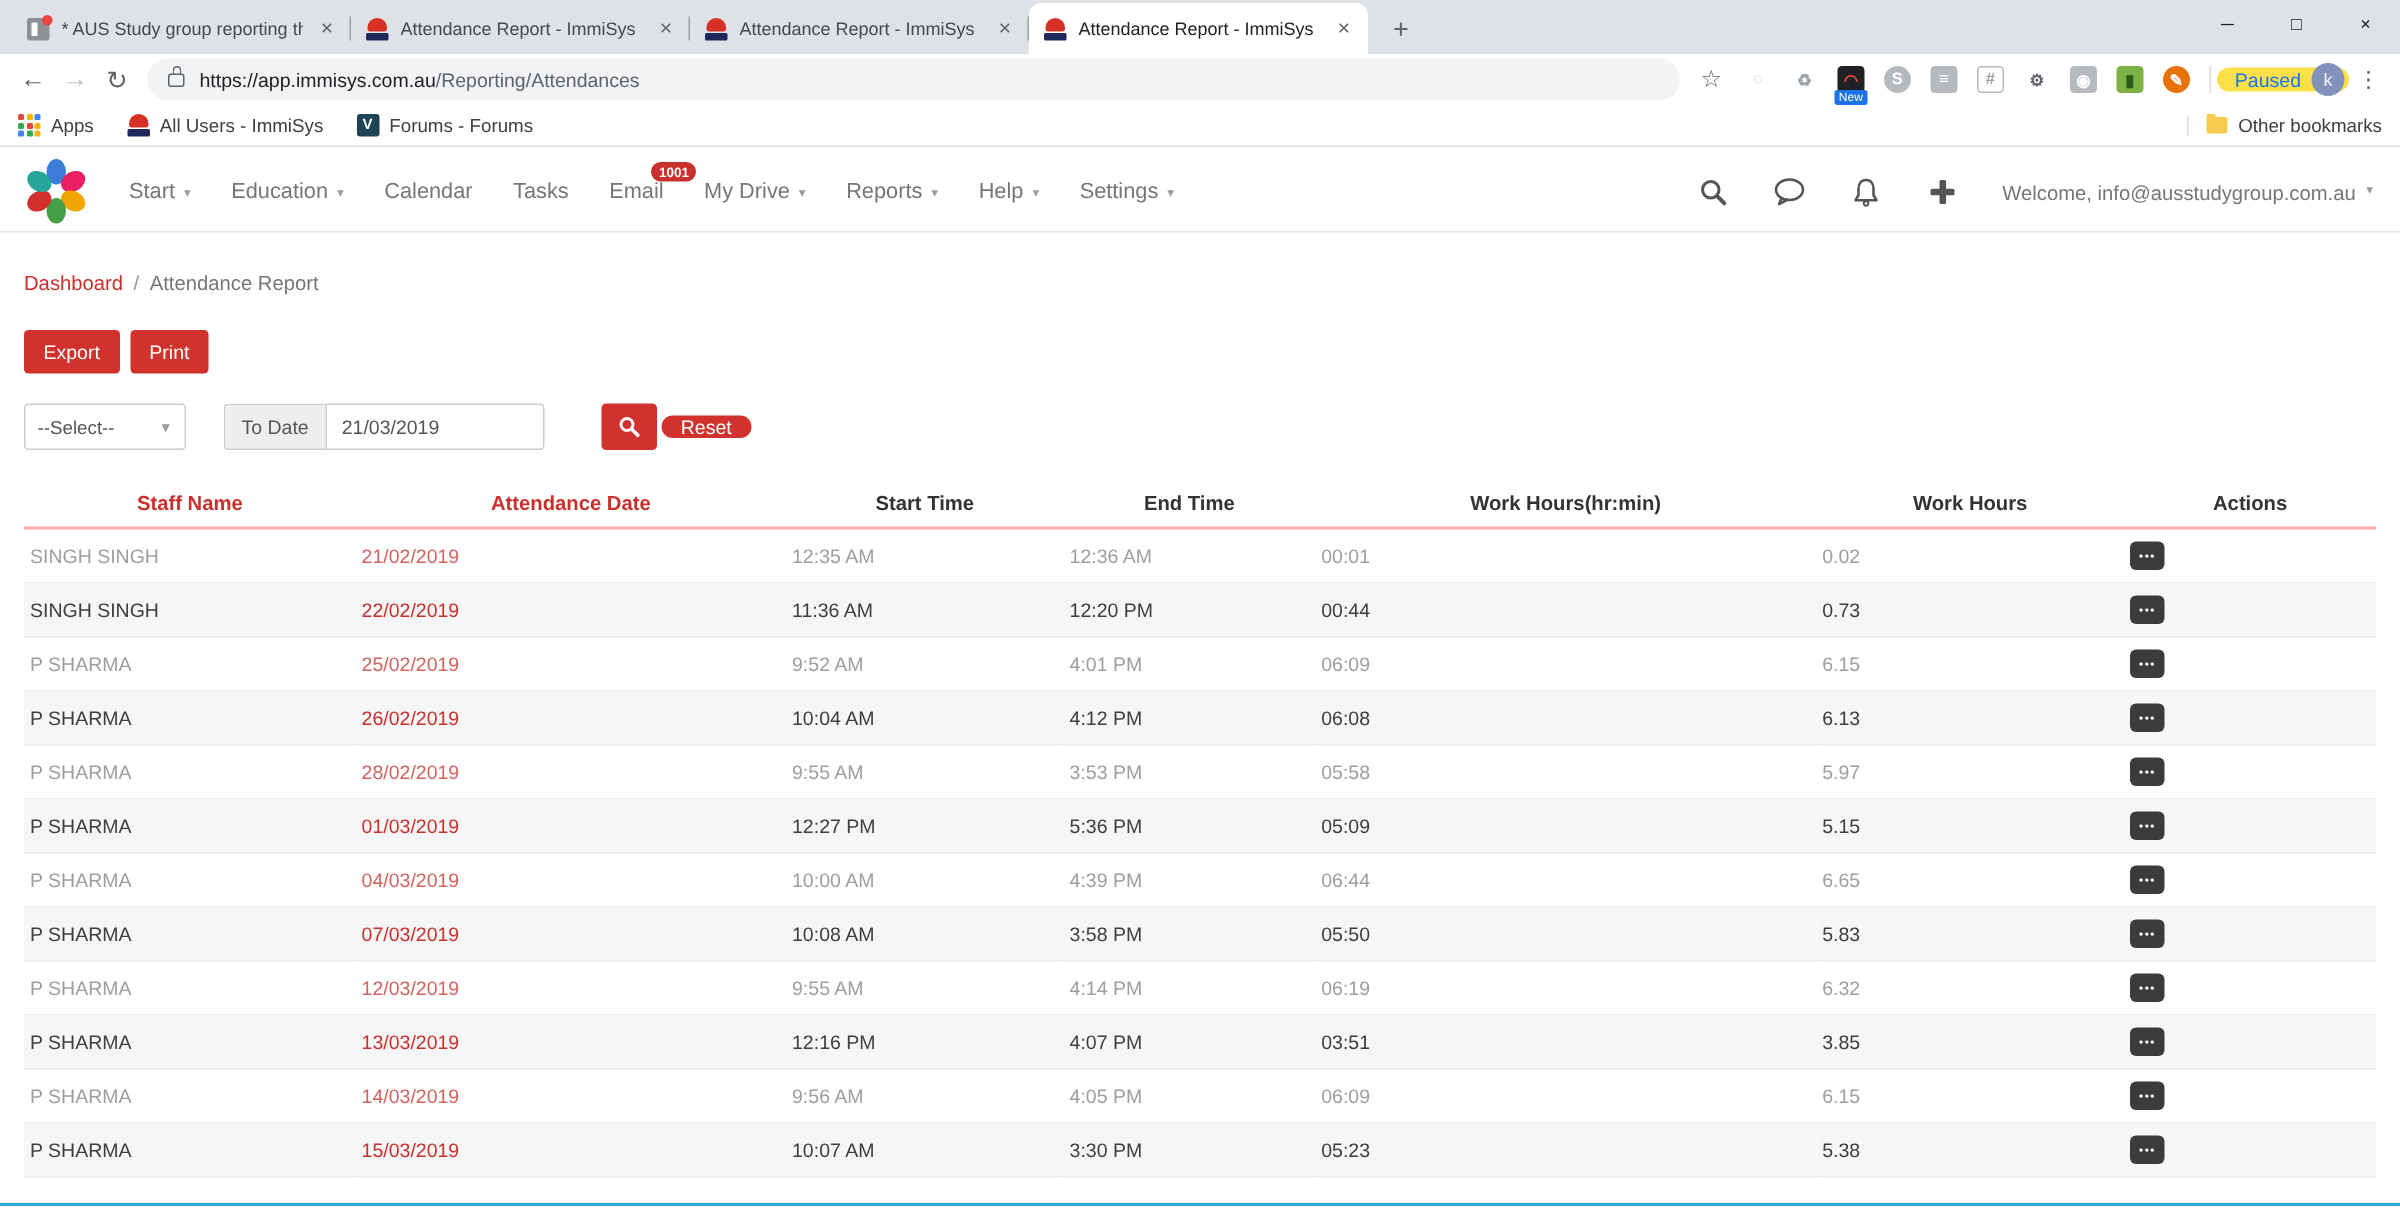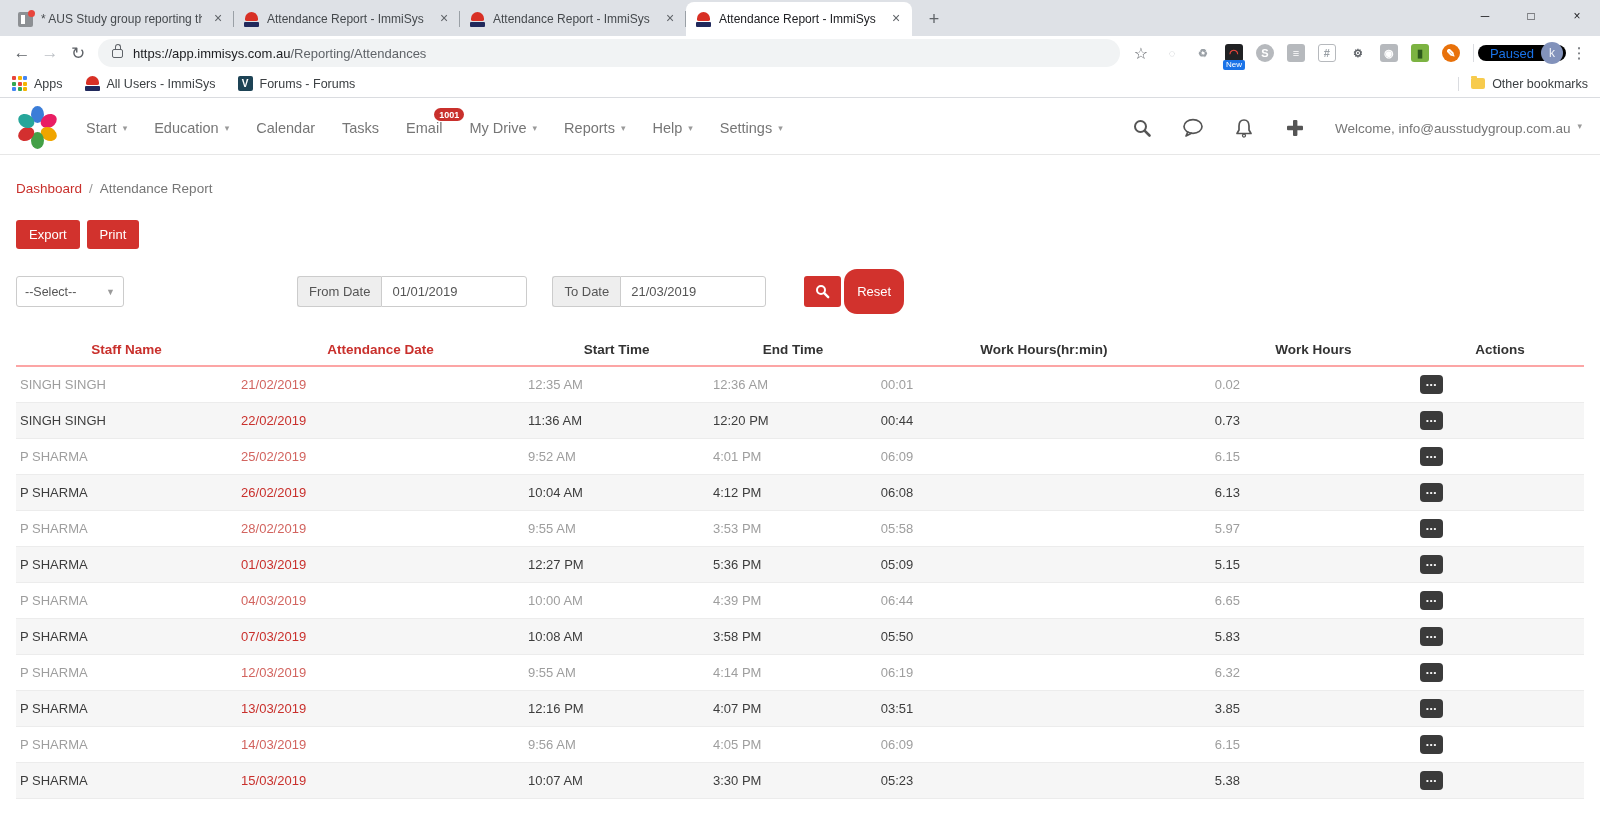--- a/index.html
+++ b/index.html
@@ -40,21 +40,21 @@
   .lock-glyph { width:11px; height:9px; border:1.5px solid #5f6368; border-radius:2px; position:relative; margin-right:10px; flex:none; }
   .lock-glyph::before { content:""; position:absolute; left:1.5px; top:-6px; width:4px; height:5px; border:1.5px solid #5f6368; border-bottom:none; border-radius:4px 4px 0 0; }
   .url-domain { color:#202124; }
   .url-path { color:#5f6368; }
   .star-btn { width:26px; height:26px; display:flex; align-items:center; justify-content:center; color:#5f6368; font-size:16px; cursor:pointer; flex:none; }
   .extbar { display:flex; align-items:center; gap:11px; padding:0 8px; flex:none; }
   .ext { width:20px; height:20px; position:relative; display:flex; align-items:center; justify-content:center; font-size:13px; color:#9aa0a6; cursor:pointer; }
   .ext .shape { display:flex; align-items:center; justify-content:center; width:18px; height:18px; border-radius:3px; font-size:11px; font-weight:bold; }
   .badge-new { position:absolute; bottom:-7px; left:50%; transform:translateX(-50%); background:#1a73e8; color:#fff; font-size:8px; line-height:10px; padding:0 3px; border-radius:2px;margin-top:24px; }
   .ext-divider { width:1px; height:18px; background:#dadce0; margin:0 4px; }
-  .paused-pill { background:#000000; border-radius:14px; height:16px; display:flex; align-items:center; gap:7px; padding:2px 3px 2px 12px; color:#1a73e8; font-size:13px; cursor:pointer; flex:none;justify-content:space-between; }
+  .paused-pill { background:#fde047; border-radius:14px; height:16px; display:flex; align-items:center; gap:7px; padding:2px 3px 2px 12px; color:#1a73e8; font-size:13px; cursor:pointer; flex:none;justify-content:space-between; }
   .avatar-k { width:22px; height:22px; border-radius:50%; background:#8292bb; color:#f2f4f8; display:flex; align-items:center; justify-content:center; font-size:12px; }
   .kebab { width:26px; height:26px; display:flex; align-items:center; justify-content:center; color:#5f6368; font-size:15px; cursor:pointer; flex:none; }
 
   
   .bookmarks { height:28px; background:#fff; display:flex; align-items:center; padding:0 12px; font-size:12.5px; color:#3c4043; border-bottom:1px solid #dadce0; }
   .bm { display:flex; align-items:center; gap:7px; margin-right:22px; cursor:pointer; }
   .apps-grid { display:grid; grid-template-columns:repeat(3,4px); grid-gap:1.5px; }
   .apps-grid i { width:4px; height:4px; border-radius:1px; display:block; }
   .forums-ico { width:15px; height:15px; background:#1d4355; color:#fff; font-size:10px; font-weight:bold; display:flex; align-items:center; justify-content:center; border-radius:2px; }
   .other-bm { margin-left:auto; display:flex; align-items:center; gap:7px; border-left:1px solid #dadce0; padding-left:12px; cursor:pointer; }
@@ -80,21 +80,21 @@
   .btnrow { margin:24px 16px 0; display:flex; gap:7px; }
   .btn-red { background:#d2322d; color:#fff; border:none; font-size:13px; padding:7px 13px; border-radius:3px; cursor:pointer; font-family:inherit; }
   .filterrow { margin:20px 16px 0; display:flex; align-items:center; }
   .select { width:108px; height:31px; border:1px solid #ccc; border-radius:3px; display:flex; align-items:center; justify-content:space-between; padding:0 8px; font-size:12.5px; color:#555; background:#fff; cursor:pointer; }
   .ig { display:flex; }
   .ig-from { margin-left:173px; }
   .ig-to { margin-left:25px; }
   .ig-label { background:#eee; border:1px solid #ccc; border-right:none; padding:0 11px; font-size:13px; color:#555; display:flex; align-items:center; border-radius:3px 0 0 3px; height:31px; }
   .ig-input { width:146px; height:31px; border:1px solid #ccc; border-radius:0 3px 3px 0; padding:0 10px; font-size:13px; color:#555; font-family:inherit; outline:none; }
   .btn-search { margin-left:38px; width:37px; height:31px; background:#d2322d; border:none; border-radius:3px; display:flex; align-items:center; justify-content:center; cursor:pointer; }
-  .btn-reset { margin-left:3px; height:45px; background:#d2322d; color:#fff; border:none; border-radius:13px; font-size:13px; padding:0 13px; cursor:pointer; font-family:inherit; }
+  .btn-reset { margin-left:3px; height:15px; background:#d2322d; color:#fff; border:none; border-radius:13px; font-size:13px; padding:0 13px; cursor:pointer; font-family:inherit; }
 
   
   table.report { width:1568px; margin:20px 16px 0; border-collapse:collapse; font-size:13px; table-layout:fixed; }
   .report th { padding:8px 4px; text-align:center; border-bottom:2px solid #fca5a5; font-size:13.5px; font-weight:bold; }
   .report th.sortable { color:#c9302c; cursor:pointer; }
   .report th.plain { color:#333; }
   .report td { padding:8px 4px; border-bottom:1px solid #ececec; overflow:hidden; white-space:nowrap; }
   .report tbody tr:nth-child(odd)  { color:#9e9e9e; background:#fff; }
   .report tbody tr:nth-child(even) { color:#3d3d3d; background:#f6f6f6; }
   .report tbody tr:nth-child(odd)  td.c-date { color:#d2645f; }
@@ -303,24 +303,20 @@
 
   <div class="btnrow">
     <button class="btn-red">Export</button>
     <button class="btn-red">Print</button>
   </div>
 
   <div class="filterrow">
     <div class="select">
       <span>--Select--</span>
       <span class="caret">▼</span>
-    </div>
-    <div class="ig ig-from">
-      <span class="ig-label">From Date</span>
-      <input class="ig-input" type="text" value="01/01/2019" style="">
     </div>
     <div class="ig ig-to">
       <span class="ig-label">To Date</span>
       <input class="ig-input" type="text" value="21/03/2019" style="">
     </div>
     <button class="btn-search">
       <svg width="15" height="15" viewBox="0 0 15 15">
           <circle cx="6" cy="6" r="4" fill="none" stroke="#fff" stroke-width="2"></circle>
           <line x1="9.2" y1="9.2" x2="13.2" y2="13.2" stroke="#fff" stroke-width="2.4" stroke-linecap="round"></line>
         </svg>

